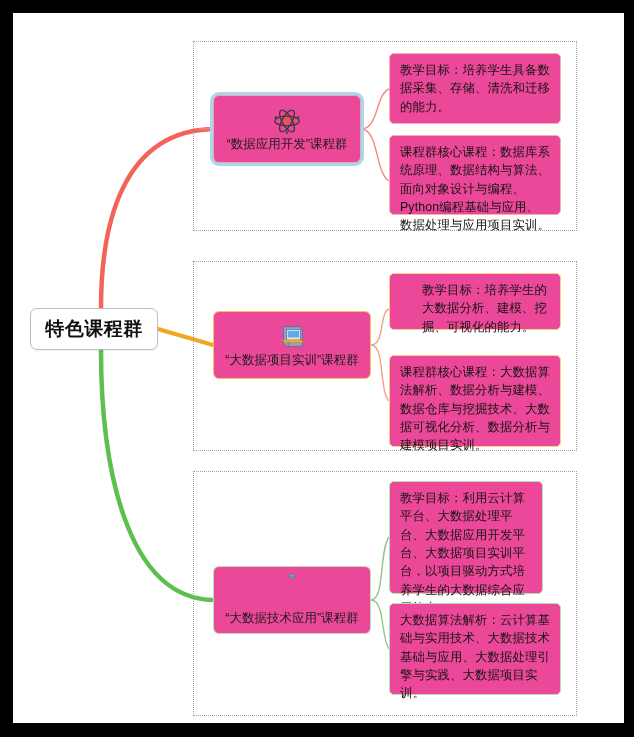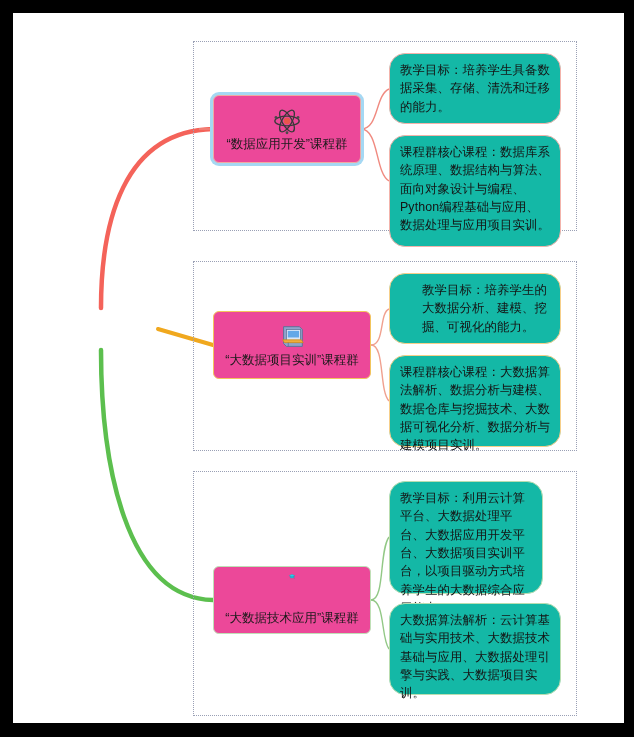--- a/index.html
+++ b/index.html
@@ -114,35 +114,35 @@
     width: 158px;
     height: 68px;
     border: 1px solid #bfe0b6;
     gap: 30px;
   }
 
   
   .leaf-node {
     position: absolute;
     box-sizing: border-box;
-    background: #14b8a6;
-    border-radius: 16px;
+    background: #ec4899;
+    border-radius: 5px;
     padding: 7px 9px 8px 10px;
     font-size: 12.4px;
     line-height: 1.48;
     color: #141414;
     letter-spacing: 0.1px;
   }
   .leaf-red   { border: 1px solid #f3b3ab; }
   .leaf-orange{ border: 1px solid #f6cf8a; }
   .leaf-green { border: 1px solid #b9ddb0; }
 
   #leaf-0-0 { left: 376px; top: 40px;  width: 172px; height: 71px; }
-  #leaf-0-1 { left: 376px; top: 122px; width: 172px; height: 112px; }
-  #leaf-1-0 { left: 376px; top: 260px; width: 172px; height: 71px; padding-left: 32px; }
+  #leaf-0-1 { left: 376px; top: 122px; width: 172px; height: 80px; }
+  #leaf-1-0 { left: 376px; top: 260px; width: 172px; height: 57px; padding-left: 32px; }
   #leaf-1-1 { left: 376px; top: 342px; width: 172px; height: 92px; font-family: Liberation Serif, serif; }
   #leaf-2-0 { left: 376px; top: 468px; width: 154px; height: 113px; }
   #leaf-2-1 { left: 376px; top: 590px; width: 172px; height: 92px; }
 </style>
 </head>
 <body>
 
 <div id="canvas">
 
   <svg id="edges" viewBox="0 0 611 710" width="611" height="710">
@@ -162,20 +162,23 @@
     <path d="M 358 587 C 372 587, 366 538, 376 524" stroke="#92c886" stroke-width="1.4" fill="none"></path>
     <path d="M 358 587 C 372 587, 368 626, 376 636" stroke="#92c886" stroke-width="1.4" fill="none"></path>
 
     <path d="M 186 116 L 200 116" stroke="#f08a80" stroke-width="1.4" fill="none"></path>
   </svg>
 
   <div class="group" id="group-0"></div>
   <div class="group" id="group-1"></div>
   <div class="group" id="group-2"></div>
 
+  <div class="root-node">
+    <span class="root-label">特色课程群</span>
+  </div>
 
   <div class="branch-node" id="branch-0">
     <svg class="b-icon" viewBox="0 0 32 32">
       <g stroke="#3a3a3a" stroke-width="1.4" fill="none">
         <ellipse cx="16" cy="16" rx="13" ry="5.2"></ellipse>
         <ellipse cx="16" cy="16" rx="13" ry="5.2" transform="rotate(60 16 16)"></ellipse>
         <ellipse cx="16" cy="16" rx="13" ry="5.2" transform="rotate(120 16 16)"></ellipse>
       </g>
       <circle cx="16" cy="16" r="3.4" fill="#e8564c"></circle>
       <circle cx="4.2" cy="12.2" r="1.5" fill="#4a4a4a"></circle>

